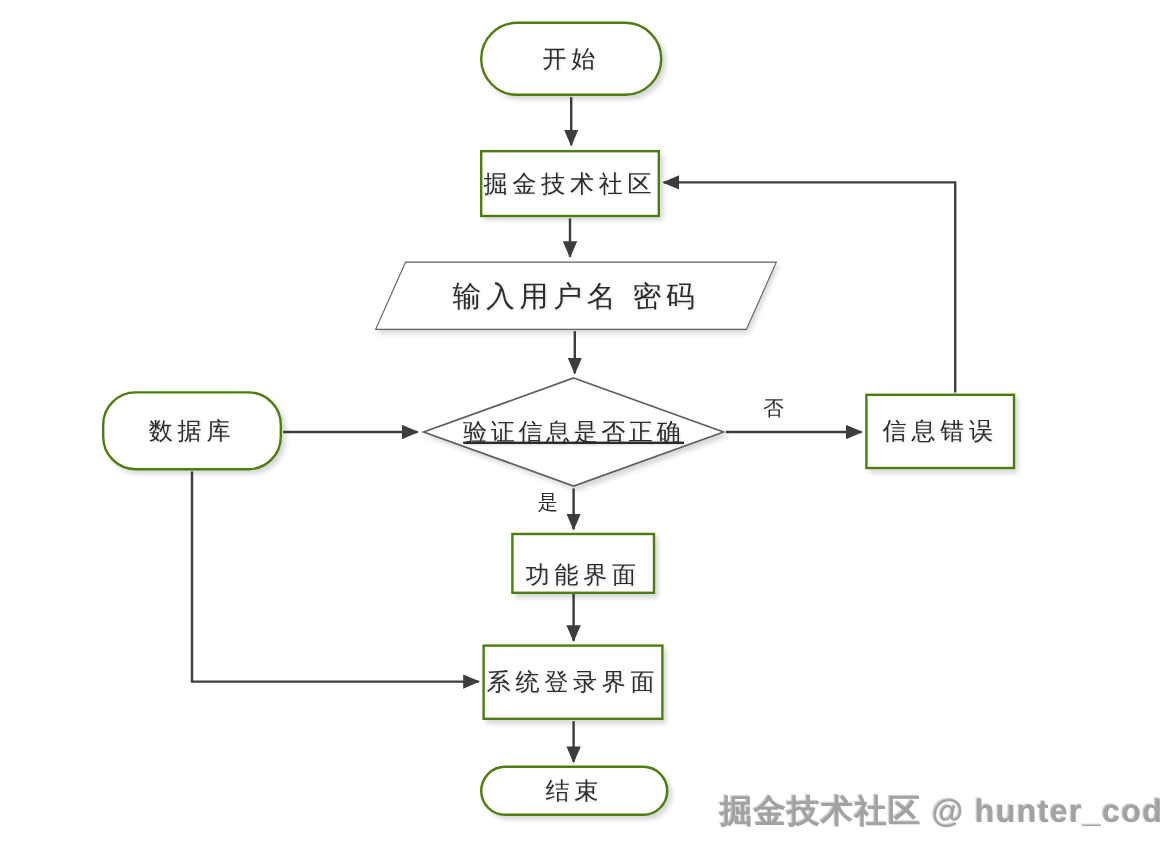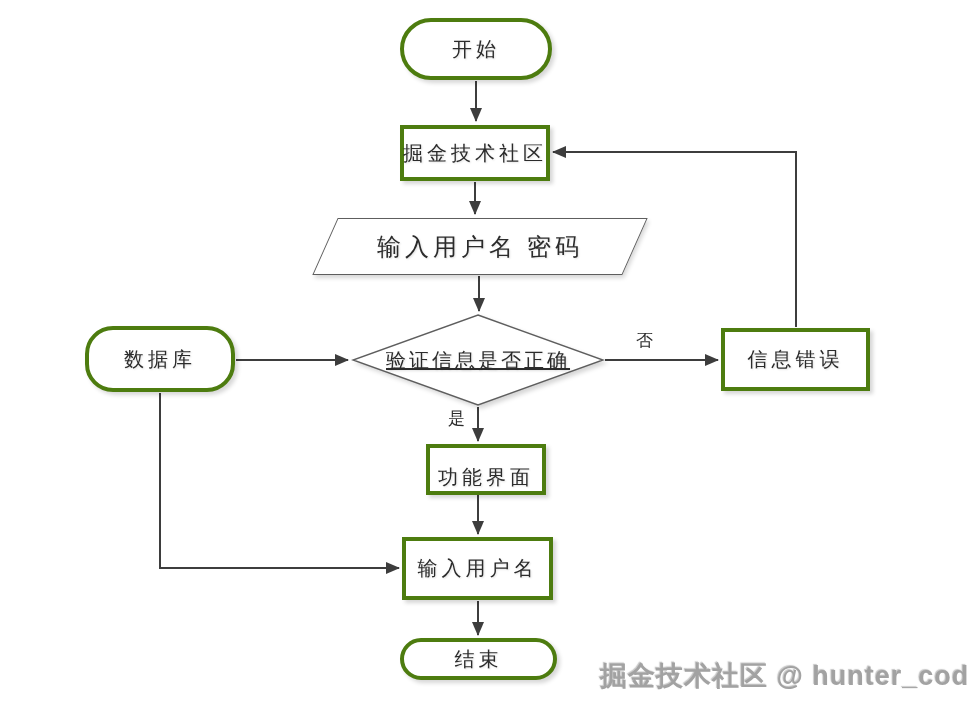--- a/index.html
+++ b/index.html
@@ -12,21 +12,21 @@
     font-family: "Liberation Serif", serif;
   }
   .layer {
     position: absolute;
     left: 0; top: 0;
     pointer-events: none;
   }
   .node {
     position: absolute;
     background: #ffffff;
-    border: 4px solid #4d7c0f;
+    border: 2px solid #4d7c0f;
     box-shadow: 3px 3px 4px rgba(0,0,0,0.16);
     display: flex;
     align-items: center;
     justify-content: center;
     box-sizing: border-box;
     font-size: 20px;
     letter-spacing: 4px;
     color: #2b2b2b;
     text-shadow: 1px 1px 2px rgba(0,0,0,0.12);
     white-space: nowrap;
@@ -125,30 +125,30 @@
     <svg class="decision-svg" width="254" height="94" viewBox="0 0 254 94">
       <polygon points="127,2 252,47 127,92 2,47" fill="#ffffff" stroke="#5e5e5e" stroke-width="1.4"></polygon>
     </svg>
     <div class="decision-label">验证信息是否正确</div>
   </div>
 
   <div class="node" style="left:85px; top:326px; width:150px; height:66px;border-radius:28px;">
     <span>数据库</span>
   </div>
 
-  <div class="node" style="left:721px; top:328px; width:149px; height:63px;">
+  <div class="node" style="left:721px; top:328px; width:125px; height:63px;">
     <span>信息错误</span>
   </div>
 
   <div class="node" style="left:426px; top:444px; width:120px; height:51px;align-items:flex-end;">
     <span>功能界面</span>
   </div>
 
   <div class="node" style="left:402px; top:537px; width:151px; height:63px;">
-    <span>输入用户名</span>
+    <span>系统登录界面</span>
   </div>
 
   <div class="node terminator" style="left:400px; top:638px; width:157px; height:42px; border-radius:30px;">
     <span>结束</span>
   </div>
 
   <div class="edge-label" style="left:636px; top:329px;">否</div>
   <div class="edge-label" style="left:448px; top:407px;">是</div>
 
   <div class="watermark">掘金技术社区 @ hunter_code</div>

